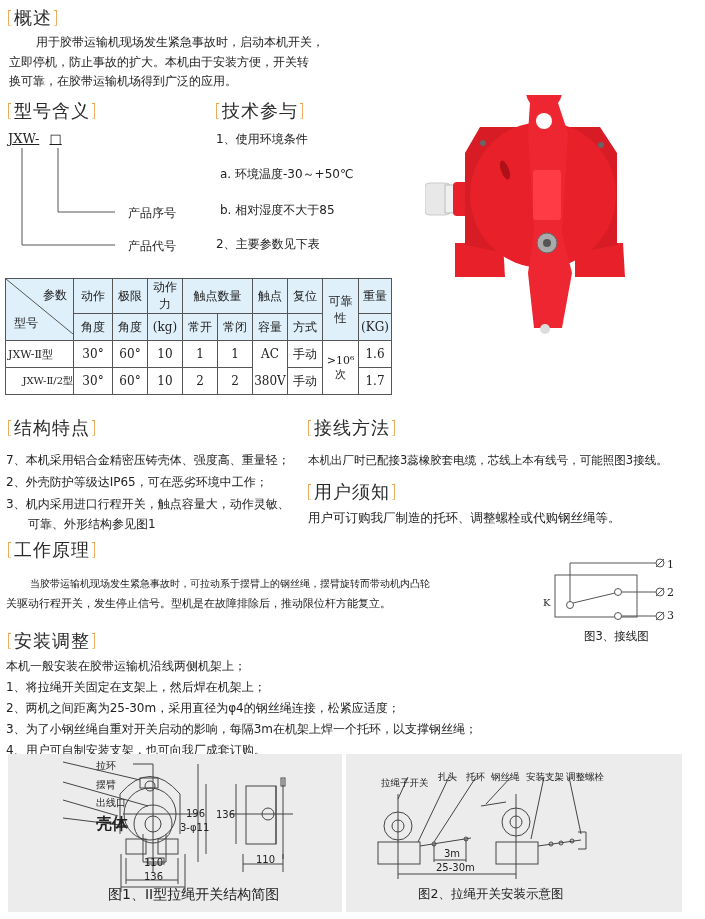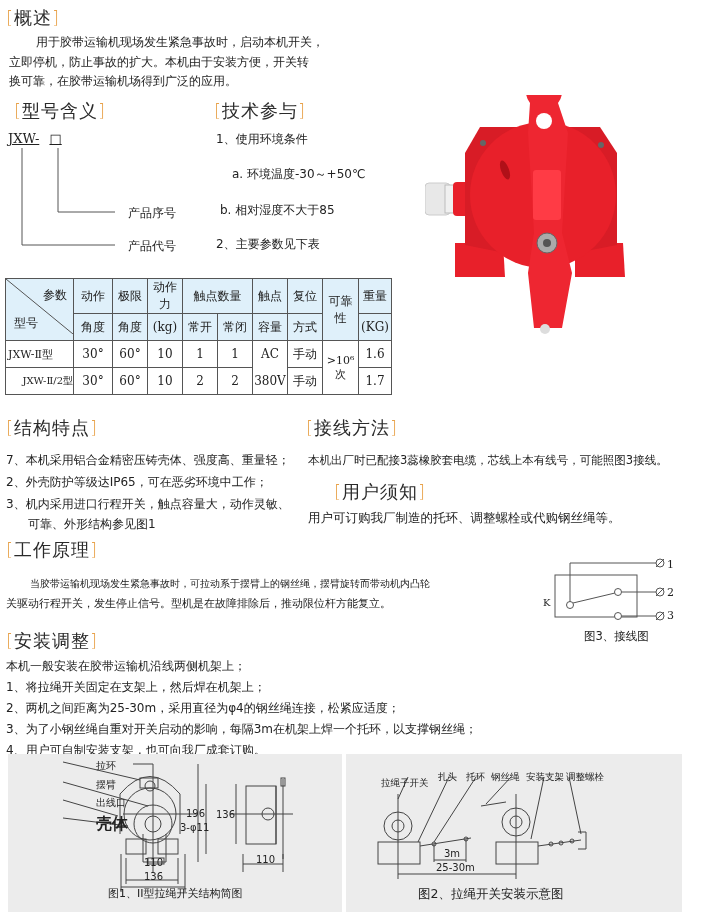--- a/index.html
+++ b/index.html
@@ -19,39 +19,39 @@
 </head>
 <body>
 
 <div class="abs heading" style="left:6px;top:6px;">
   <span class="br">[</span><span>概述</span><span class="br">]</span>
 </div>
 <div class="abs p" style="left:36px;top:32px;">用于胶带运输机现场发生紧急事故时，启动本机开关，</div>
 <div class="abs p" style="left:9px;top:52px;">立即停机，防止事故的扩大。本机由于安装方便，开关转</div>
 <div class="abs p" style="left:9px;top:71px;">换可靠，在胶带运输机场得到广泛的应用。</div>
 
-<div class="abs heading" style="left:6px;top:99px;margin-left:8px;">
+<div class="abs heading" style="left:6px;top:99px;">
   <span class="br">[</span><span>型号含义</span><span class="br">]</span>
 </div>
 <div class="abs serif" style="left:8px;top:131px;font-size:13px;">
   <span style="text-decoration:underline;">JXW-</span>
   <span style="margin-left:6px;text-decoration:underline;">□</span>
 </div>
 <svg class="abs" style="left:0;top:140px;" width="130" height="115">
   <polyline points="58,8 58,72 115,72" fill="none" stroke="#555" stroke-width="1"></polyline>
   <polyline points="22,8 22,105 115,105" fill="none" stroke="#555" stroke-width="1"></polyline>
 </svg>
 <div class="abs p" style="left:128px;top:203px;">产品序号</div>
 <div class="abs p" style="left:128px;top:236px;">产品代号</div>
 
 <div class="abs heading" style="left:214px;top:99px;">
   <span class="br">[</span><span>技术参与</span><span class="br">]</span>
 </div>
 <div class="abs p" style="left:216px;top:129px;">1、使用环境条件</div>
-<div class="abs p" style="left:232px;top:164px;text-align:center;">a. 环境温度-30～+50℃</div>
+<div class="abs p" style="left:220px;top:164px;text-align:center;">a. 环境温度-30～+50℃</div>
 <div class="abs p" style="left:220px;top:200px;">b. 相对湿度不大于85</div>
 <div class="abs p" style="left:216px;top:234px;">2、主要参数见下表</div>
 
 <svg class="abs" style="left:425px;top:95px;" width="230" height="250">
   <rect x="0" y="88" width="25" height="32" rx="4" fill="#e8e8e8" stroke="#ccc"></rect>
   <rect x="20" y="90" width="15" height="28" fill="#f0f0f0" stroke="#bbb"></rect>
   <rect x="28" y="87" width="22" height="34" rx="4" fill="#e8202a"></rect>
   <polygon points="30,148 78,148 80,182 30,182" fill="#e8202a"></polygon>
   <polygon points="150,148 198,148 200,182 150,182" fill="#e8202a"></polygon>
   <polygon points="55,32 175,32 192,58 192,150 115,165 40,150 40,58" fill="#d81c26"></polygon>
@@ -128,21 +128,21 @@
 <div class="abs p" style="left:6px;top:450px;">7、本机采用铝合金精密压铸壳体、强度高、重量轻；</div>
 <div class="abs p" style="left:6px;top:472px;">2、外壳防护等级达IP65，可在恶劣环境中工作；</div>
 <div class="abs p" style="left:6px;top:494px;">3、机内采用进口行程开关，触点容量大，动作灵敏、</div>
 <div class="abs p" style="left:28px;top:514px;">可靠、外形结构参见图1</div>
 
 <div class="abs heading" style="left:306px;top:416px;">
   <span class="br">[</span><span>接线方法</span><span class="br">]</span>
 </div>
 <div class="abs p" style="left:308px;top:450px;font-size:11.5px;">本机出厂时已配接3蕊橡胶套电缆，芯线上本有线号，可能照图3接线。</div>
 
-<div class="abs heading" style="left:306px;top:480px;margin-left:28px;">
+<div class="abs heading" style="left:306px;top:480px;">
   <span class="br">[</span><span>用户须知</span><span class="br">]</span>
 </div>
 <div class="abs p" style="left:308px;top:508px;font-size:12.5px;">用户可订购我厂制造的托环、调整螺栓或代购钢丝绳等。</div>
 
 <div class="abs heading" style="left:6px;top:538px;">
   <span class="br">[</span><span>工作原理</span><span class="br">]</span>
 </div>
 <div class="abs p" style="left:30px;top:574px;font-size:10px;">当胶带运输机现场发生紧急事故时，可拉动系于摆臂上的钢丝绳，摆臂旋转而带动机内凸轮</div>
 <div class="abs p" style="left:6px;top:594px;font-size:11px;">关驱动行程开关，发生停止信号。型机是在故障排除后，推动限位杆方能复立。</div>
 
@@ -222,21 +222,21 @@
   <div class="abs" style="left:88px;top:5px;font-size:10px;">拉环</div>
   <div class="abs" style="left:88px;top:24px;font-size:10px;">摆臂</div>
   <div class="abs" style="left:88px;top:42px;font-size:10px;">出线口</div>
   <div class="abs" style="left:88px;top:60px;font-size:16px;font-weight:bold;">壳体</div>
   <div class="abs" style="left:178px;top:54px;font-size:10px;">196</div>
   <div class="abs" style="left:172px;top:68px;font-size:10px;">3-φ11</div>
   <div class="abs" style="left:136px;top:103px;font-size:10px;">110</div>
   <div class="abs" style="left:136px;top:117px;font-size:10px;">136</div>
   <div class="abs" style="left:208px;top:55px;font-size:10px;">136</div>
   <div class="abs" style="left:248px;top:100px;font-size:10px;">110</div>
-  <div class="abs" style="left:100px;top:132px;font-size:11px;">图1、II型拉绳开关结构简图</div>
+  <div class="abs" style="left:100px;top:132px;font-size:14px;">图1、II型拉绳开关结构简图</div>
 </div>
 
 <div class="fig" style="left:346px;top:754px;width:336px;height:158px;">
   <svg width="336" height="158" style="position:absolute;left:0;top:0;">
     <g stroke="#444" fill="none" stroke-width="1">
       <rect x="32" y="88" width="42" height="22"></rect>
       <circle cx="52" cy="72" r="14"></circle>
         <circle cx="52" cy="72" r="6"></circle>
       <line x1="52" y1="40" x2="52" y2="125"></line>
       <rect x="150" y="88" width="42" height="22"></rect>

